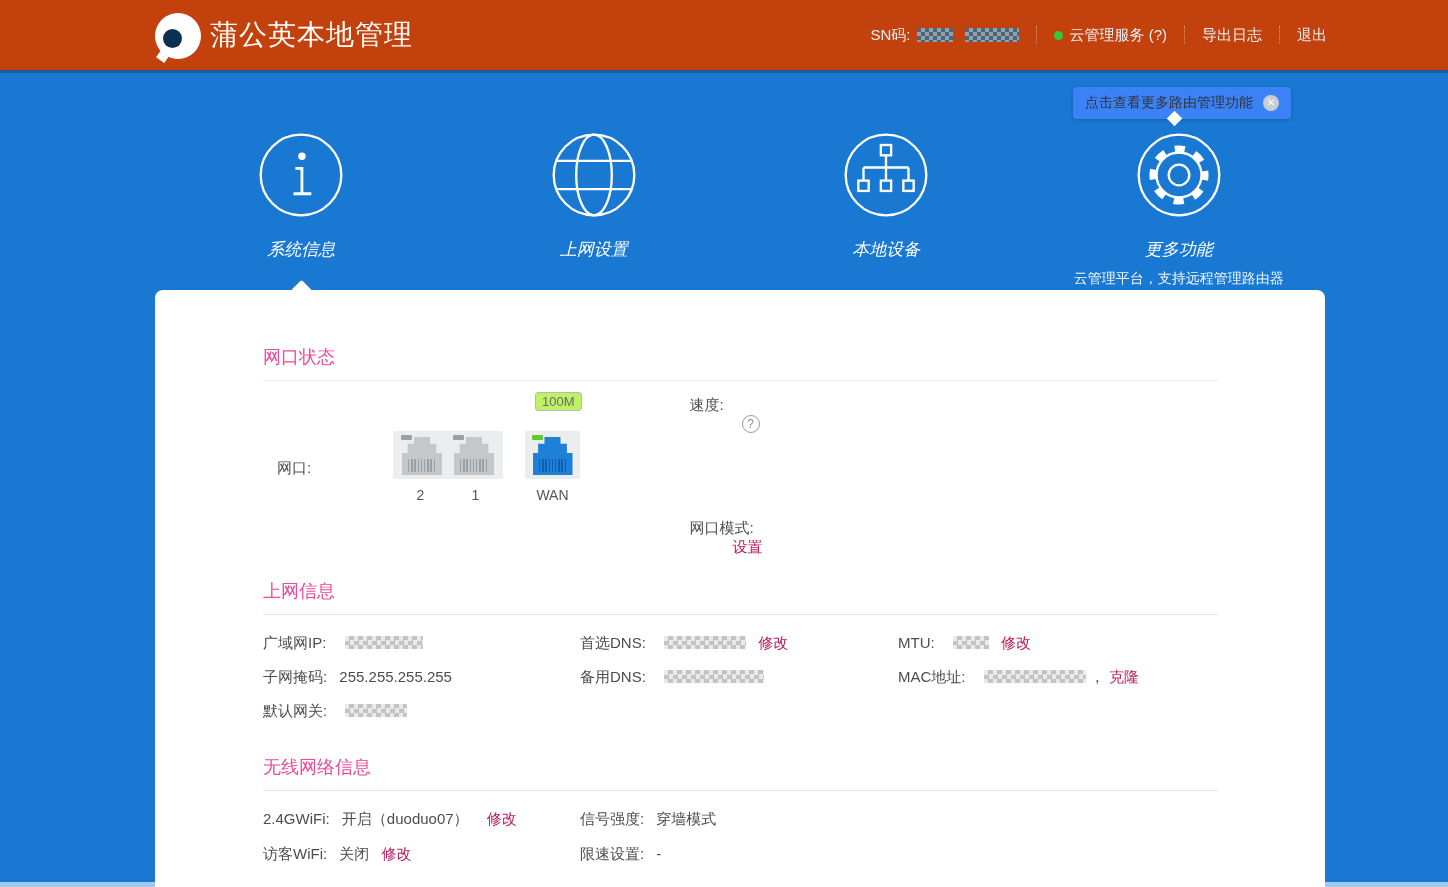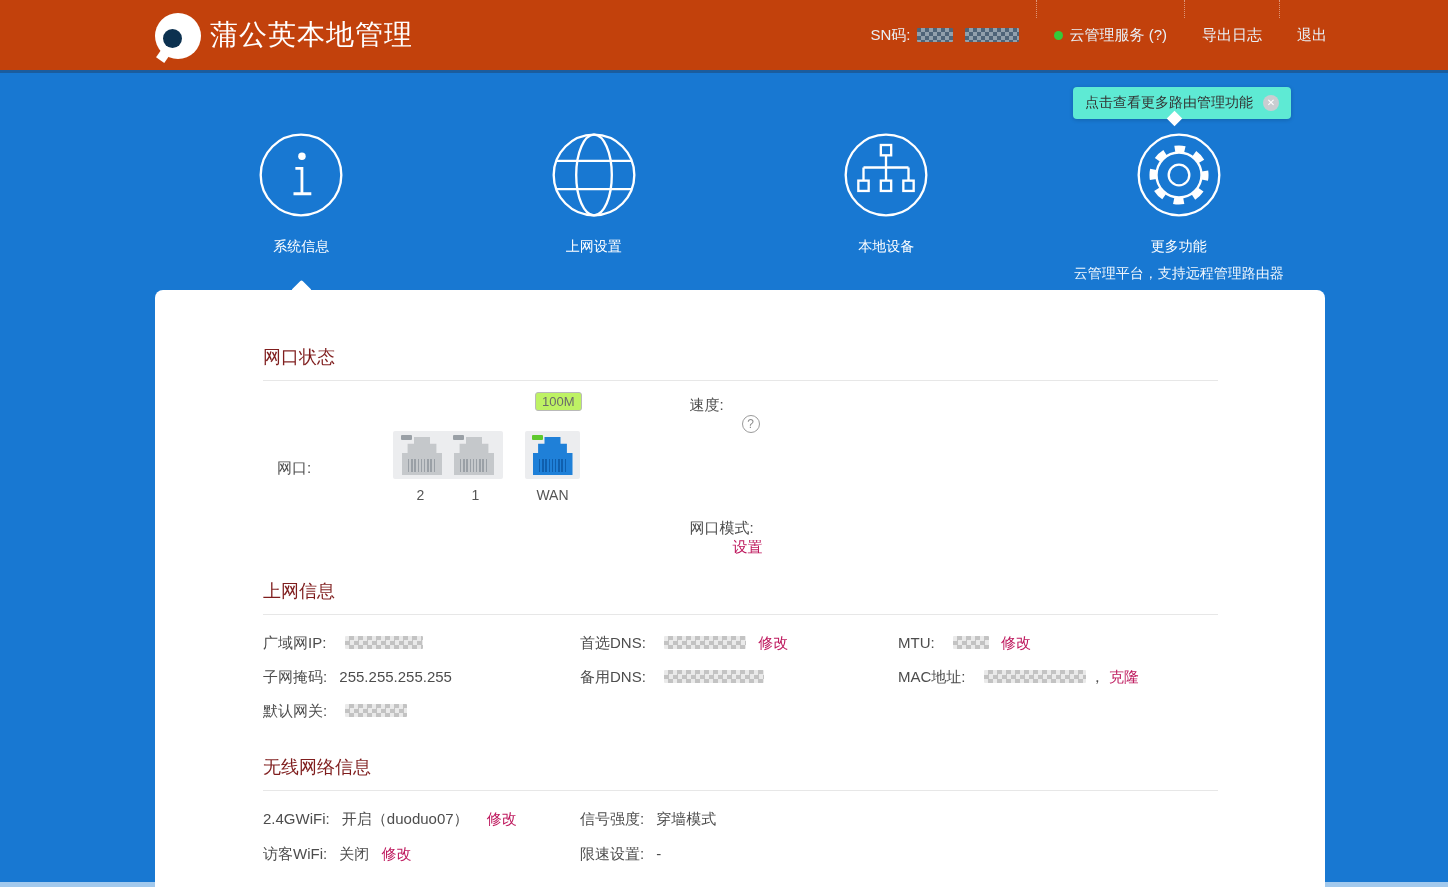--- a/index.html
+++ b/index.html
@@ -12,58 +12,58 @@
     background:#c2410c; border-bottom:3px solid #1b5d9e; display:flex; align-items:center; }
   .logo { position:absolute; left:155px; top:13px; width:46px; height:46px;
     background:#fff; border-radius:50%; }
   .logo::before { content:""; position:absolute; left:8px; top:16px; width:19px; height:19px;
     background:#0c3150; border-radius:50%; }
   .logo::after { content:""; position:absolute; left:3px; bottom:-2px; width:10px; height:10px;
     background:#fff; transform:rotate(35deg); }
   .app-title { position:absolute; left:210px; top:50%; transform:translateY(-50%);
     color:#fff; font-size:28px; letter-spacing:1px; }
   .header-right { position:absolute; right:121px; top:0; height:70px;
-    display:flex; color:#e9f0f6; font-size:15px; }
+    display:flex; align-items:center; color:#e9f0f6; font-size:15px; }
   .hr-sep { width:0; height:18px; border-left:1px dotted rgba(255,255,255,.45); margin:0 17px; }
   .sn-group { display:flex; align-items:center; }
   .status-dot { width:9px; height:9px; border-radius:50%; background:#35c93a;
     display:inline-block; margin-right:7px; }
   .hr-item { cursor:pointer; display:flex; align-items:center; }
 
   
   .mosaic { display:inline-block; height:13px; vertical-align:-1px; border-radius:1px;
     background:repeating-conic-gradient(#c3c3c3 0% 25%, #eaeaea 0% 50%);
     background-size:9px 9px; margin-left:6px; }
   .mosaic.dark { background:repeating-conic-gradient(#91a0ac 0% 25%, #4e6478 0% 50%);
     background-size:8px 8px; height:14px; }
 
   
   .nav { position:absolute; top:130px; left:155px; width:1170px; display:flex; }
   .nav-item { flex:1; text-align:center; color:#fff; cursor:pointer; }
   .nav-item svg { display:block; margin:0 auto; }
-  .nav-label { margin-top:18px; font-size:14px; }
+  .nav-label { margin-top:18px; font-size:17px;font-style:italic; }
   .nav-sub { margin-top:9px; font-size:14px; color:rgba(255,255,255,.93); }
 
   
-  .tooltip { position:absolute; left:1073px; top:87px; height:32px; background:#5eead4;
+  .tooltip { position:absolute; left:1073px; top:87px; height:32px; background:#3b82f6;
     border-radius:4px; display:flex; align-items:center; padding:0 12px;
     font-size:14px; color:#333; box-shadow:0 1px 4px rgba(0,0,0,.18); z-index:5; }
   .tooltip::after { content:""; position:absolute; left:96px; bottom:-5px; width:11px; height:11px;
     background:#fff; transform:rotate(45deg); }
   .tip-close { width:16px; height:16px; border-radius:50%; background:#c9cdd1; color:#fff;
     font-size:10px; line-height:16px; text-align:center; margin-left:10px; cursor:pointer; }
 
   
   .card { position:absolute; left:155px; top:290px; width:1170px; bottom:0;
     background:#fff; border-radius:8px 8px 0 0; }
   .card-arrow { position:absolute; left:139px; top:-7px; width:15px; height:15px;
     background:#fff; transform:rotate(45deg); border-radius:2px; }
   .card-inner { padding:0 107px 0 108px; color:#4d4d4d; font-size:15px; }
 
-  .sec-title { color:#7f1d1d; font-size:18px; }
+  .sec-title { color:#ec4899; font-size:18px; }
   .sec-title.first { padding-top:55px; }
   .divider { height:1px; background:#e7e7e7; margin-top:11px; }
 
   .row { display:flex; align-items:center; padding-left:14px; position:relative;flex-direction:column; }
   .row-label { width:116px; flex:none; }
   .link { color:#be185d; cursor:pointer; text-decoration:none; }
 
   .help-circle { width:18px; height:18px; border:1px solid #9b9b9b; border-radius:50%;
     color:#8d8d8d; font-size:12px; line-height:16px; text-align:center; margin-left:6px; cursor:pointer; }
   .speed-row { margin-top:15px; height:22px; }

